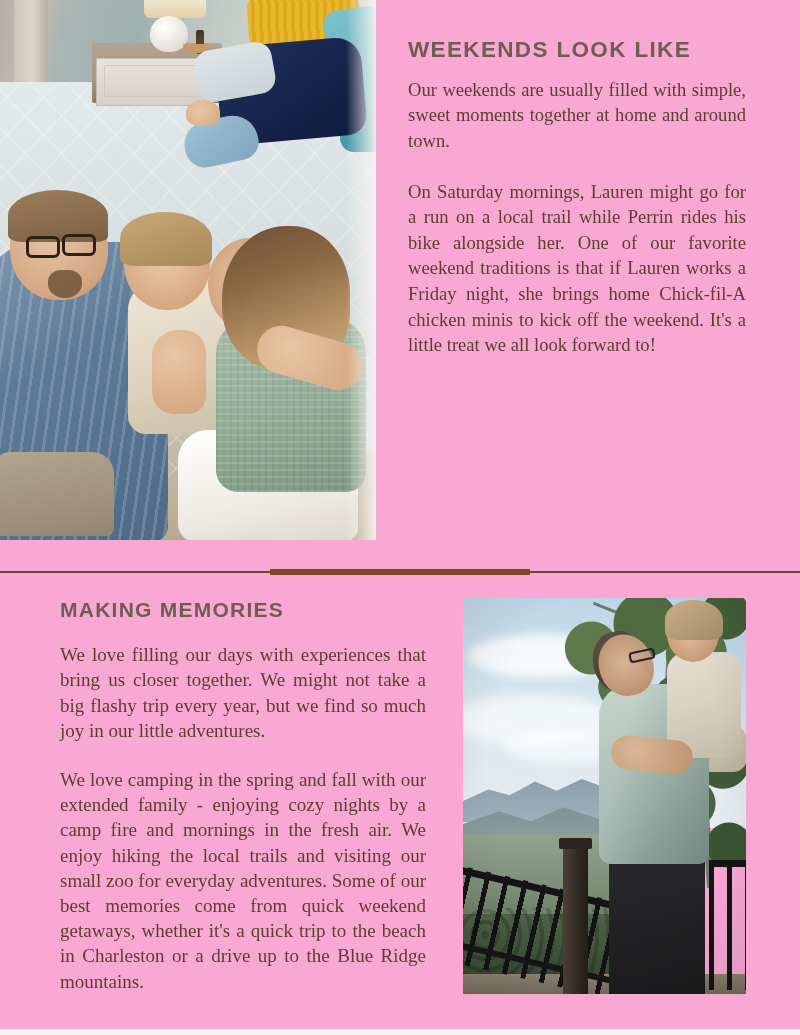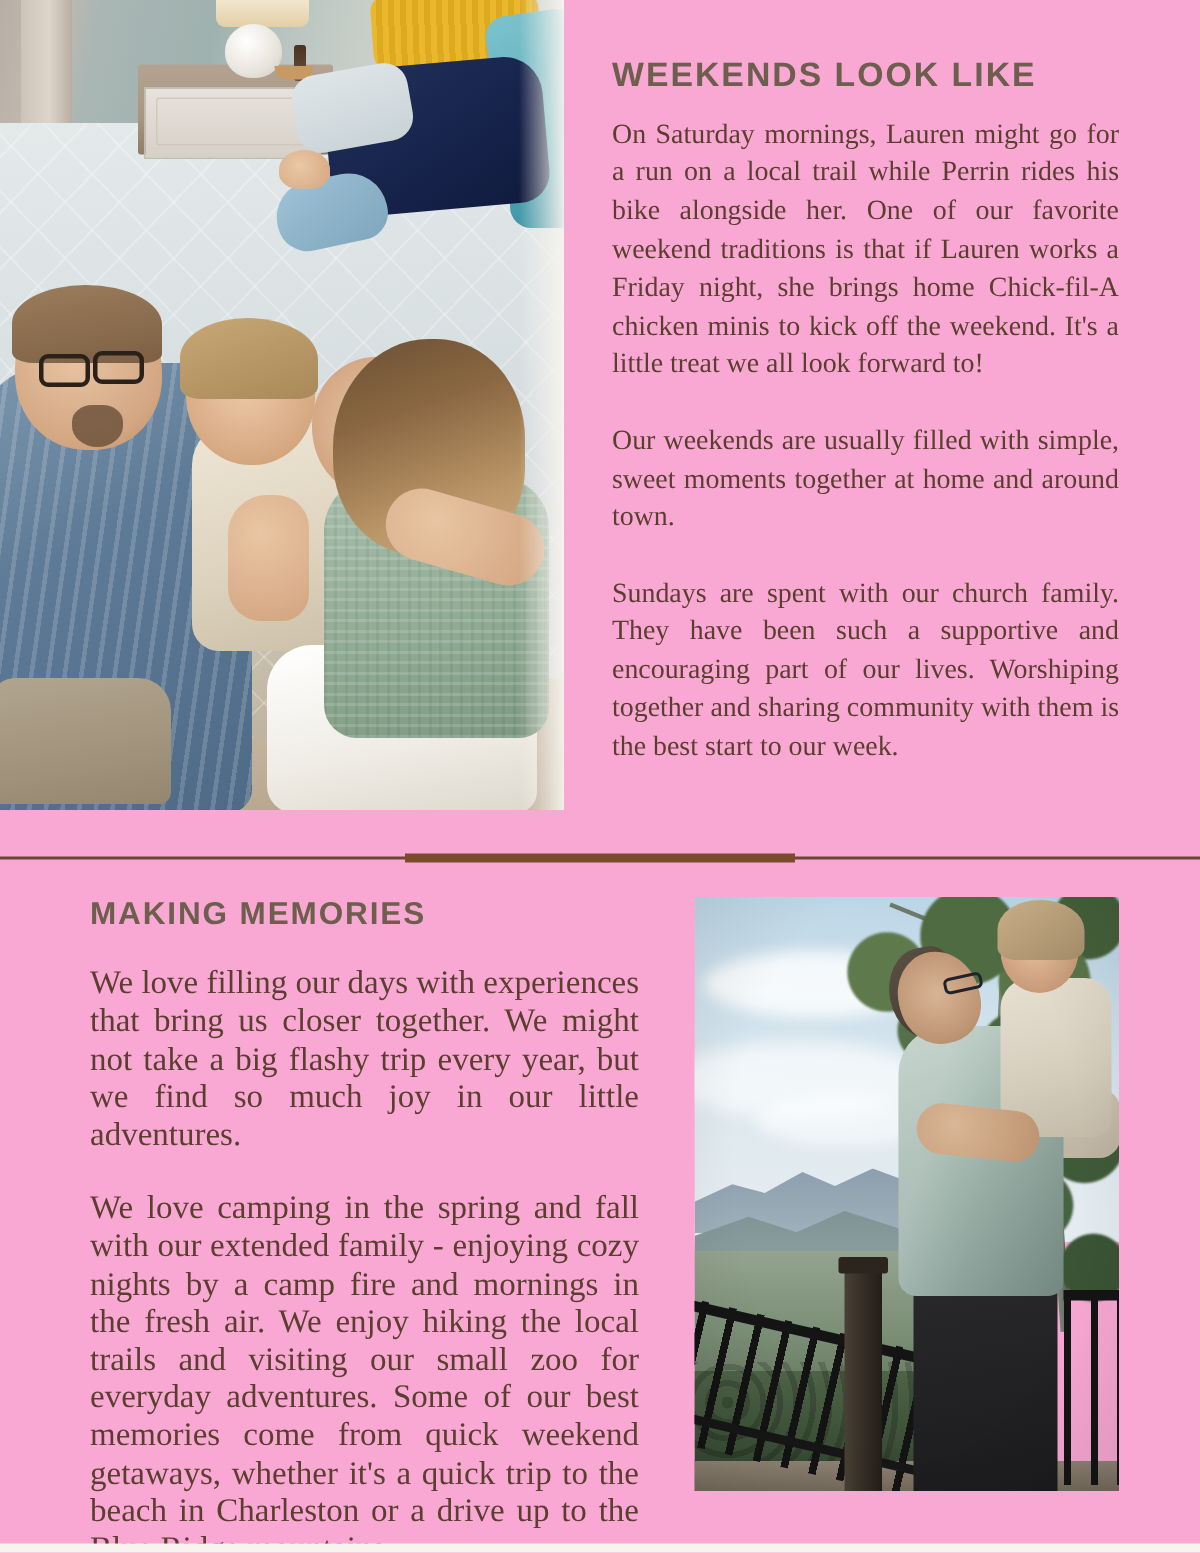--- a/index.html
+++ b/index.html
@@ -86,21 +86,21 @@
     font-family: "Liberation Serif", serif;
     font-size: 18.6px;
     line-height: 25.6px;
     color: #5b3f2e;
     text-align: justify;
     text-justify: inter-word;
     margin-bottom: 25px;
   }
 
   .col-text-left p.body-par {
-    font-size: 22px;
+    font-size: 19px;
     line-height: 25.2px;
     margin-bottom: 24px;
   }
 
   p.body-par:last-child { margin-bottom: 0; }
 
   
   .divider-wrap {
     position: absolute;
     left: 0;
@@ -552,23 +552,22 @@
         <div class="fam-mom-sweater-tex"></div>
         <div class="fam-mom-head"></div>
         <div class="fam-mom-hair"></div>
         <div class="fam-mom-arm"></div>
         <div class="fam-blur-right"></div>
       </div>
     </div>
 
     <div class="col-text-right">
       <h2 class="section-heading">WEEKENDS LOOK LIKE</h2>
+      <p class="body-par">Our weekends are usually filled with simple, sweet moments together at home and around town.</p>
       <p class="body-par">On Saturday mornings, Lauren might go for a run on a local trail while Perrin rides his bike alongside her. One of our favorite weekend traditions is that if Lauren works a Friday night, she brings home Chick-fil-A chicken minis to kick off the weekend. It's a little treat we all look forward to!</p>
-      <p class="body-par">Our weekends are usually filled with simple, sweet moments together at home and around town.</p>
-      <p class="body-par">Sundays are spent with our church family. They have been such a supportive and encouraging part of our lives. Worshiping together and sharing community with them is the best start to our week.</p>
     </div>
   </div>
 
   <div class="divider-wrap">
     <div class="divider-thin"></div>
     <div class="divider-thick"></div>
   </div>
 
   <div>
 

